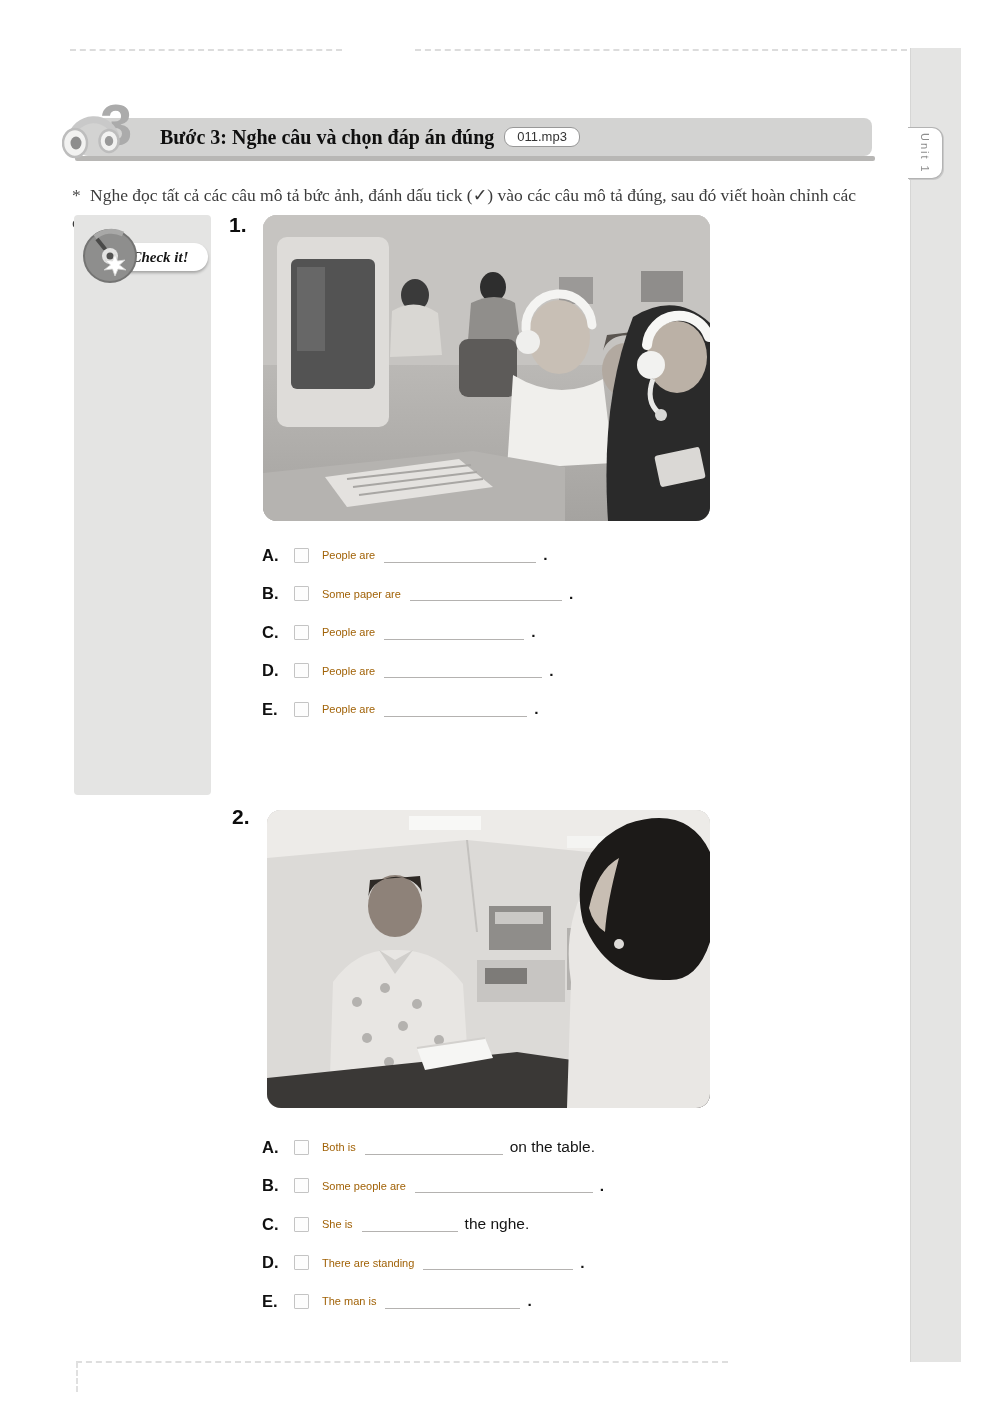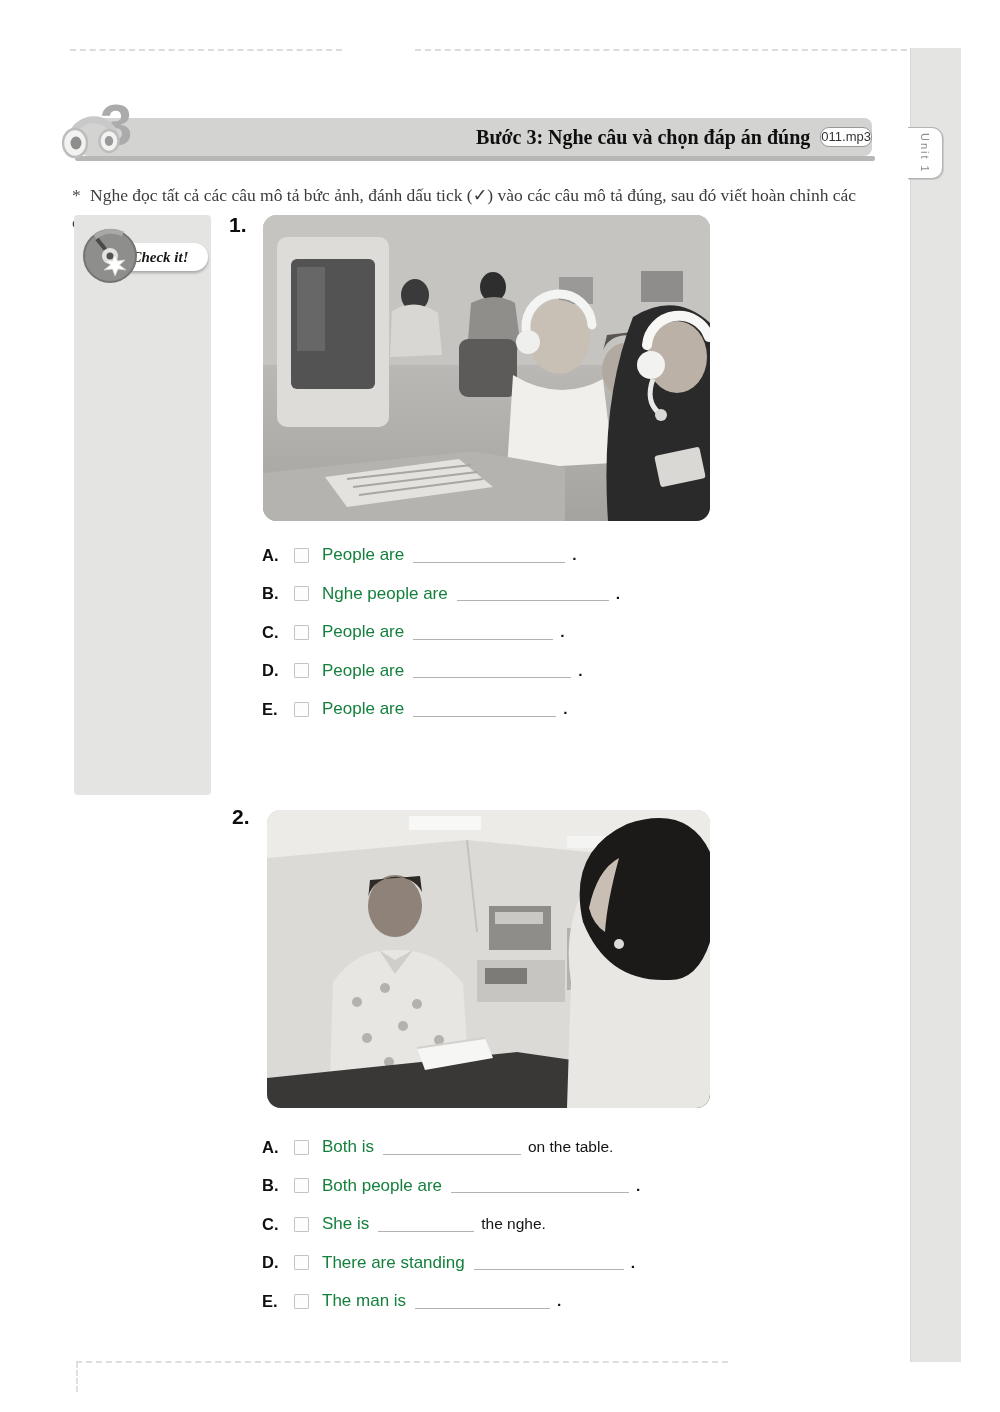--- a/index.html
+++ b/index.html
@@ -18,30 +18,30 @@
     position:absolute;left:908px;top:127px;width:34px;height:50px;background:#ffffff;
     border:1px solid #b3b3b3;border-left:none;border-radius:0 11px 11px 0;
     display:flex;align-items:center;justify-content:center;box-shadow:1px 1px 0 #c9c9c9;
   }
   .unit-tab span{
     writing-mode:vertical-rl;font-size:11px;color:#8e8e8e;letter-spacing:2px;white-space:nowrap;
   }
   
   .step-bar{
     position:absolute;left:80px;top:118px;width:792px;height:38px;background:#d3d3d2;
-    border-radius:8px;display:flex;align-items:center;justify-content:flex-end;
+    border-radius:8px;display:flex;align-items:center;
   }
   .step-bar-underline{position:absolute;left:75px;top:156px;width:800px;height:5px;background:#a6a5a3;opacity:.8;border-radius:2px;}
   .step-title{
     margin-left:80px;font-family:"Liberation Serif",serif;font-weight:bold;
     font-size:20px;color:#0f0f0f;white-space:nowrap;
   }
   .mp3-badge{
     margin-left:10px;background:#ffffff;border:1.5px solid #989898;border-radius:9px;
-    padding:1px 0 2px;font-size:13px;color:#333;white-space:nowrap;
+    padding:1px 12px 2px;font-size:13px;color:#333;white-space:nowrap;
   }
   .step-icon{position:absolute;left:62px;top:103px;width:62px;height:56px;}
   .step-number{
     position:absolute;left:100px;top:96px;font-size:58px;font-weight:bold;color:#ababab;
     line-height:1;font-family:"Liberation Sans",sans-serif;
   }
   
   .instruction{
     position:absolute;left:72px;top:166px;width:806px;
     font-family:"Liberation Serif",serif;font-size:17.5px;line-height:27px;color:#3c3c3c;margin-top:16px;
@@ -70,21 +70,21 @@
   .photo svg{display:block;width:100%;height:100%;}
   .options{position:absolute;left:262px;width:480px;}
   #q1-options{top:536px;}
   #q2-options{top:1128px;}
   .opt-row{height:38.5px;display:flex;align-items:center;}
   .opt-letter{width:30px;font-size:16.5px;font-weight:bold;color:#101010;}
   .opt-box{
     width:13px;height:13px;border:1.5px solid #c4c4c4;border-radius:1px;background:#fdfdfd;
     margin:0 13px 0 2px;flex:0 0 auto;
   }
-  .opt-text{font-size:17px;color:#15803d;margin-right:9px;white-space:nowrap;}
+  .opt-text{font-size:11px;color:#a16207;margin-right:9px;white-space:nowrap;}
   .opt-blank{
     display:inline-block;height:14px;border-bottom:1.5px solid #b4b2b0;flex:0 0 auto;
   }
   .opt-after{font-size:15.5px;color:#141414;margin-left:7px;font-weight:bold;white-space:nowrap;}
   .opt-after.reg{font-weight:normal;}
 </style>
 </head>
 <body>
 
 <div class="dash-top-1"></div>
@@ -188,21 +188,21 @@
   <div class="opt-row">
     <span class="opt-letter">A.</span>
     <span class="opt-box"></span>
     <span class="opt-text">People are</span>
     <span class="opt-blank" style="width:152px"></span>
     <span class="opt-after">.</span>
   </div>
   <div class="opt-row">
     <span class="opt-letter">B.</span>
     <span class="opt-box"></span>
-    <span class="opt-text">Nghe people are</span>
+    <span class="opt-text">Some paper are</span>
     <span class="opt-blank" style="width:152px"></span>
     <span class="opt-after">.</span>
   </div>
   <div class="opt-row">
     <span class="opt-letter">C.</span>
     <span class="opt-box"></span>
     <span class="opt-text">People are</span>
     <span class="opt-blank" style="width:140px"></span>
     <span class="opt-after">.</span>
   </div>
@@ -265,21 +265,21 @@
   <div class="opt-row">
     <span class="opt-letter">A.</span>
     <span class="opt-box"></span>
     <span class="opt-text">Both is</span>
     <span class="opt-blank" style="width:138px"></span>
     <span class="opt-after reg">on the table.</span>
   </div>
   <div class="opt-row">
     <span class="opt-letter">B.</span>
     <span class="opt-box"></span>
-    <span class="opt-text">Both people are</span>
+    <span class="opt-text">Some people are</span>
     <span class="opt-blank" style="width:178px"></span>
     <span class="opt-after">.</span>
   </div>
   <div class="opt-row">
     <span class="opt-letter">C.</span>
     <span class="opt-box"></span>
     <span class="opt-text">She is</span>
     <span class="opt-blank" style="width:96px"></span>
     <span class="opt-after reg">the nghe.</span>
   </div>

